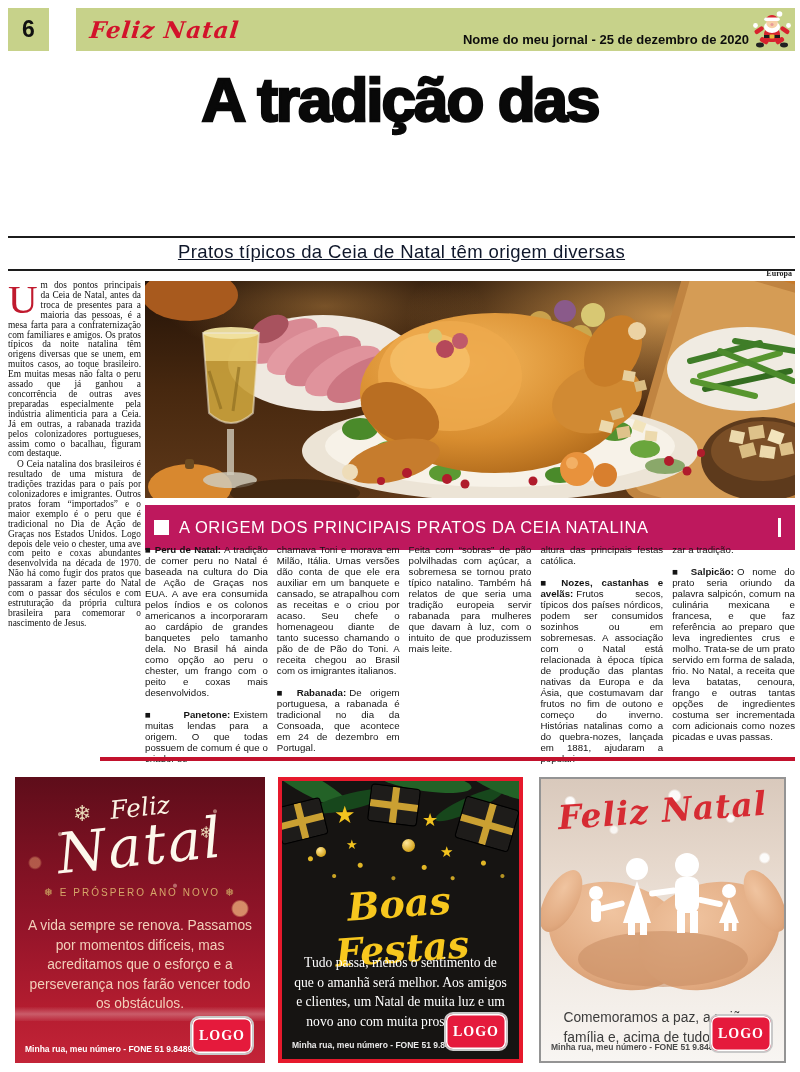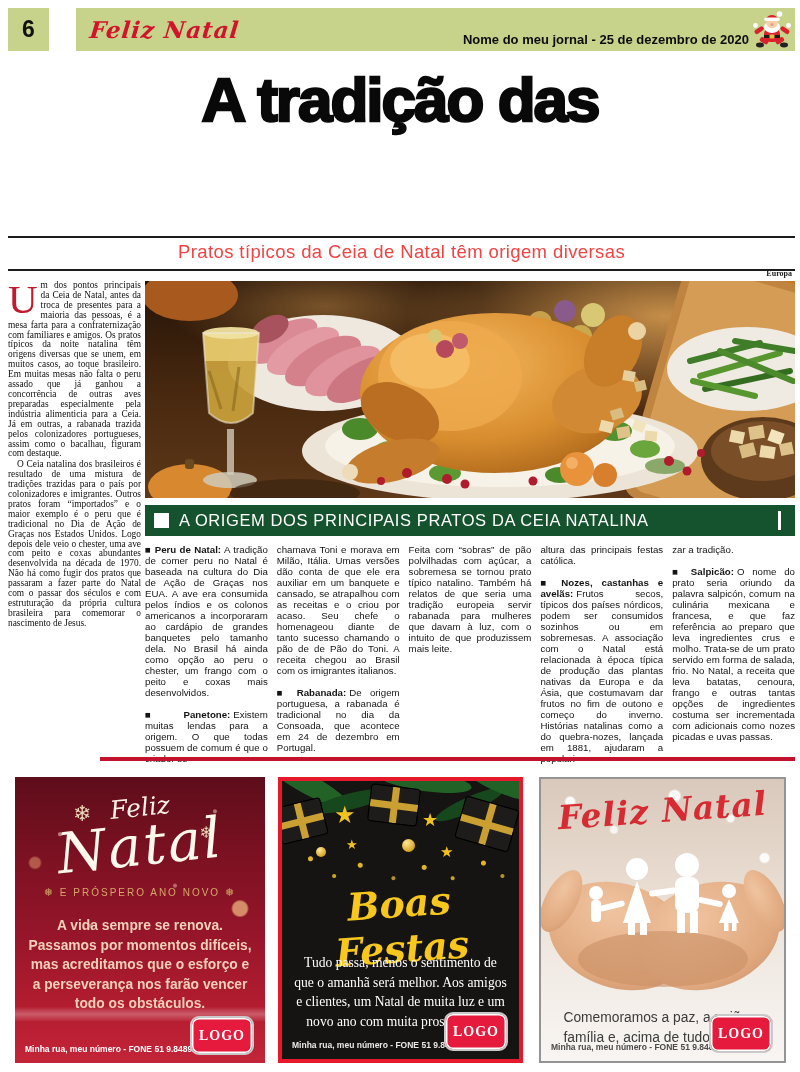--- a/index.html
+++ b/index.html
@@ -18,37 +18,37 @@
   .jname{ margin-left:auto; font-weight:bold; font-size:13px; color:#0d0d0d;margin-top:20px; }
   .santa{ position:absolute; right:3px; top:2px; }
 
   
   .headline{ position:absolute; top:60px; left:0; width:100%; text-align:center;
              font-weight:bold; color:#090909; font-size:62px; line-height:79px;
              letter-spacing:-2px; -webkit-text-stroke:2.4px #090909; }
   .subwrap{ position:absolute; top:236px; left:8px; width:787px;
             border-top:2px solid #1c1c1c; border-bottom:2px solid #1c1c1c;
             padding:3px 0 6px; text-align:center; }
-  .subhead{ font-size:18.5px; color:#ef4444; letter-spacing:.4px; }
+  .subhead{ font-size:18.5px; color:#0f172a; letter-spacing:.4px;text-decoration:underline; }
   .credit{ position:absolute; top:269px; right:8px; font-size:8px; font-weight:bold;
            font-family:"Liberation Serif", serif; color:#222; }
 
   
   .leadcol{ position:absolute; left:8px; top:281px; width:133px;
             font-family:"Liberation Serif", serif; font-size:9.4px; line-height:9.9px;
             text-align:justify; color:#111; }
   .dropcap{ float:left; font-size:41px; line-height:33px; padding:2px 3px 0 0;
             color:#c01a2e; font-family:"Liberation Serif", serif; }
   .leadcol p.p2{ text-indent:9px; margin-top:1px; }
 
   
   .photo{ position:absolute; left:145px; top:281px; width:650px; height:217px; }
 
   
-  .secbar{ position:absolute; left:145px; top:505px; width:650px; height:31px; background:#14532d;
+  .secbar{ position:absolute; left:145px; top:505px; width:650px; height:45px; background:#be185d;
            display:flex; align-items:center; }
   .secbar .sq{ width:15px; height:15px; background:#fff; margin:0 10px 0 9px; }
   .secbar .t{ color:#fff; font-size:16.5px; letter-spacing:.6px; }
   .secbar .dash{ margin-left:auto; margin-right:14px; width:3px; height:19px; background:#fff; }
 
   
   .cols{ position:absolute; left:145px; top:544px; width:650px; height:212px;
          display:flex; gap:9px; }
   .col{ flex:1; font-size:9.7px; line-height:11px; text-align:justify; color:#141414; }
   .col p{ margin-bottom:11px; }
@@ -81,21 +81,21 @@
   .ad1 .feliz{ font-family:"DejaVu Serif", serif; font-style:italic; font-size:25px;
                margin-top:16px; transform:rotate(-6deg); color:#fbf3e4; }
   .ad1 .natal{ font-family:"DejaVu Serif", serif; font-style:italic; font-size:56px;
                line-height:56px; margin-top:-4px; transform:rotate(-6deg); color:#fdf8ec;
                letter-spacing:2px; }
   .ad1 .flake{ color:#e9d9b8; font-size:17px; }
   .ad1 .fl-l{ position:absolute; left:58px; top:24px; font-size:22px; }
   .ad1 .fl-r{ position:absolute; right:52px; top:46px; font-size:16px; }
   .ad1 .sub{ margin-top:12px; color:#d6a769; font-size:10px; letter-spacing:2px; }
   .ad1 .sub .mini{ font-size:11px; color:#caa05f; }
-  .ad1 .body{ margin:17px 12px 1px; color:#f2d0ba; font-size:13.8px; line-height:19.5px;font-weight:bold; }
+  .ad1 .body{ margin:17px 12px 1px; color:#f2d0ba; font-size:13.8px; line-height:19.5px; }
   .ad1 .band{ position:absolute; left:0; right:0; bottom:42px; height:14px;
               background:linear-gradient(180deg, rgba(255,255,255,.02), rgba(255,255,255,.28), rgba(255,255,255,.05)); }
   .ad1 .ad-contact{ color:#fff; }
 
   
   .ad2{ left:278px; width:245px; background:#161412; border:4px solid #e6192c; text-align:center; }
   .ad2 .deco{ position:absolute; left:0; top:0; width:100%; height:108px;
         background:
           radial-gradient(circle at 12% 72%, rgba(247,199,40,.9) 0 2px, transparent 3px),
           radial-gradient(circle at 22% 88%, rgba(247,199,40,.8) 0 1.5px, transparent 2.5px),

